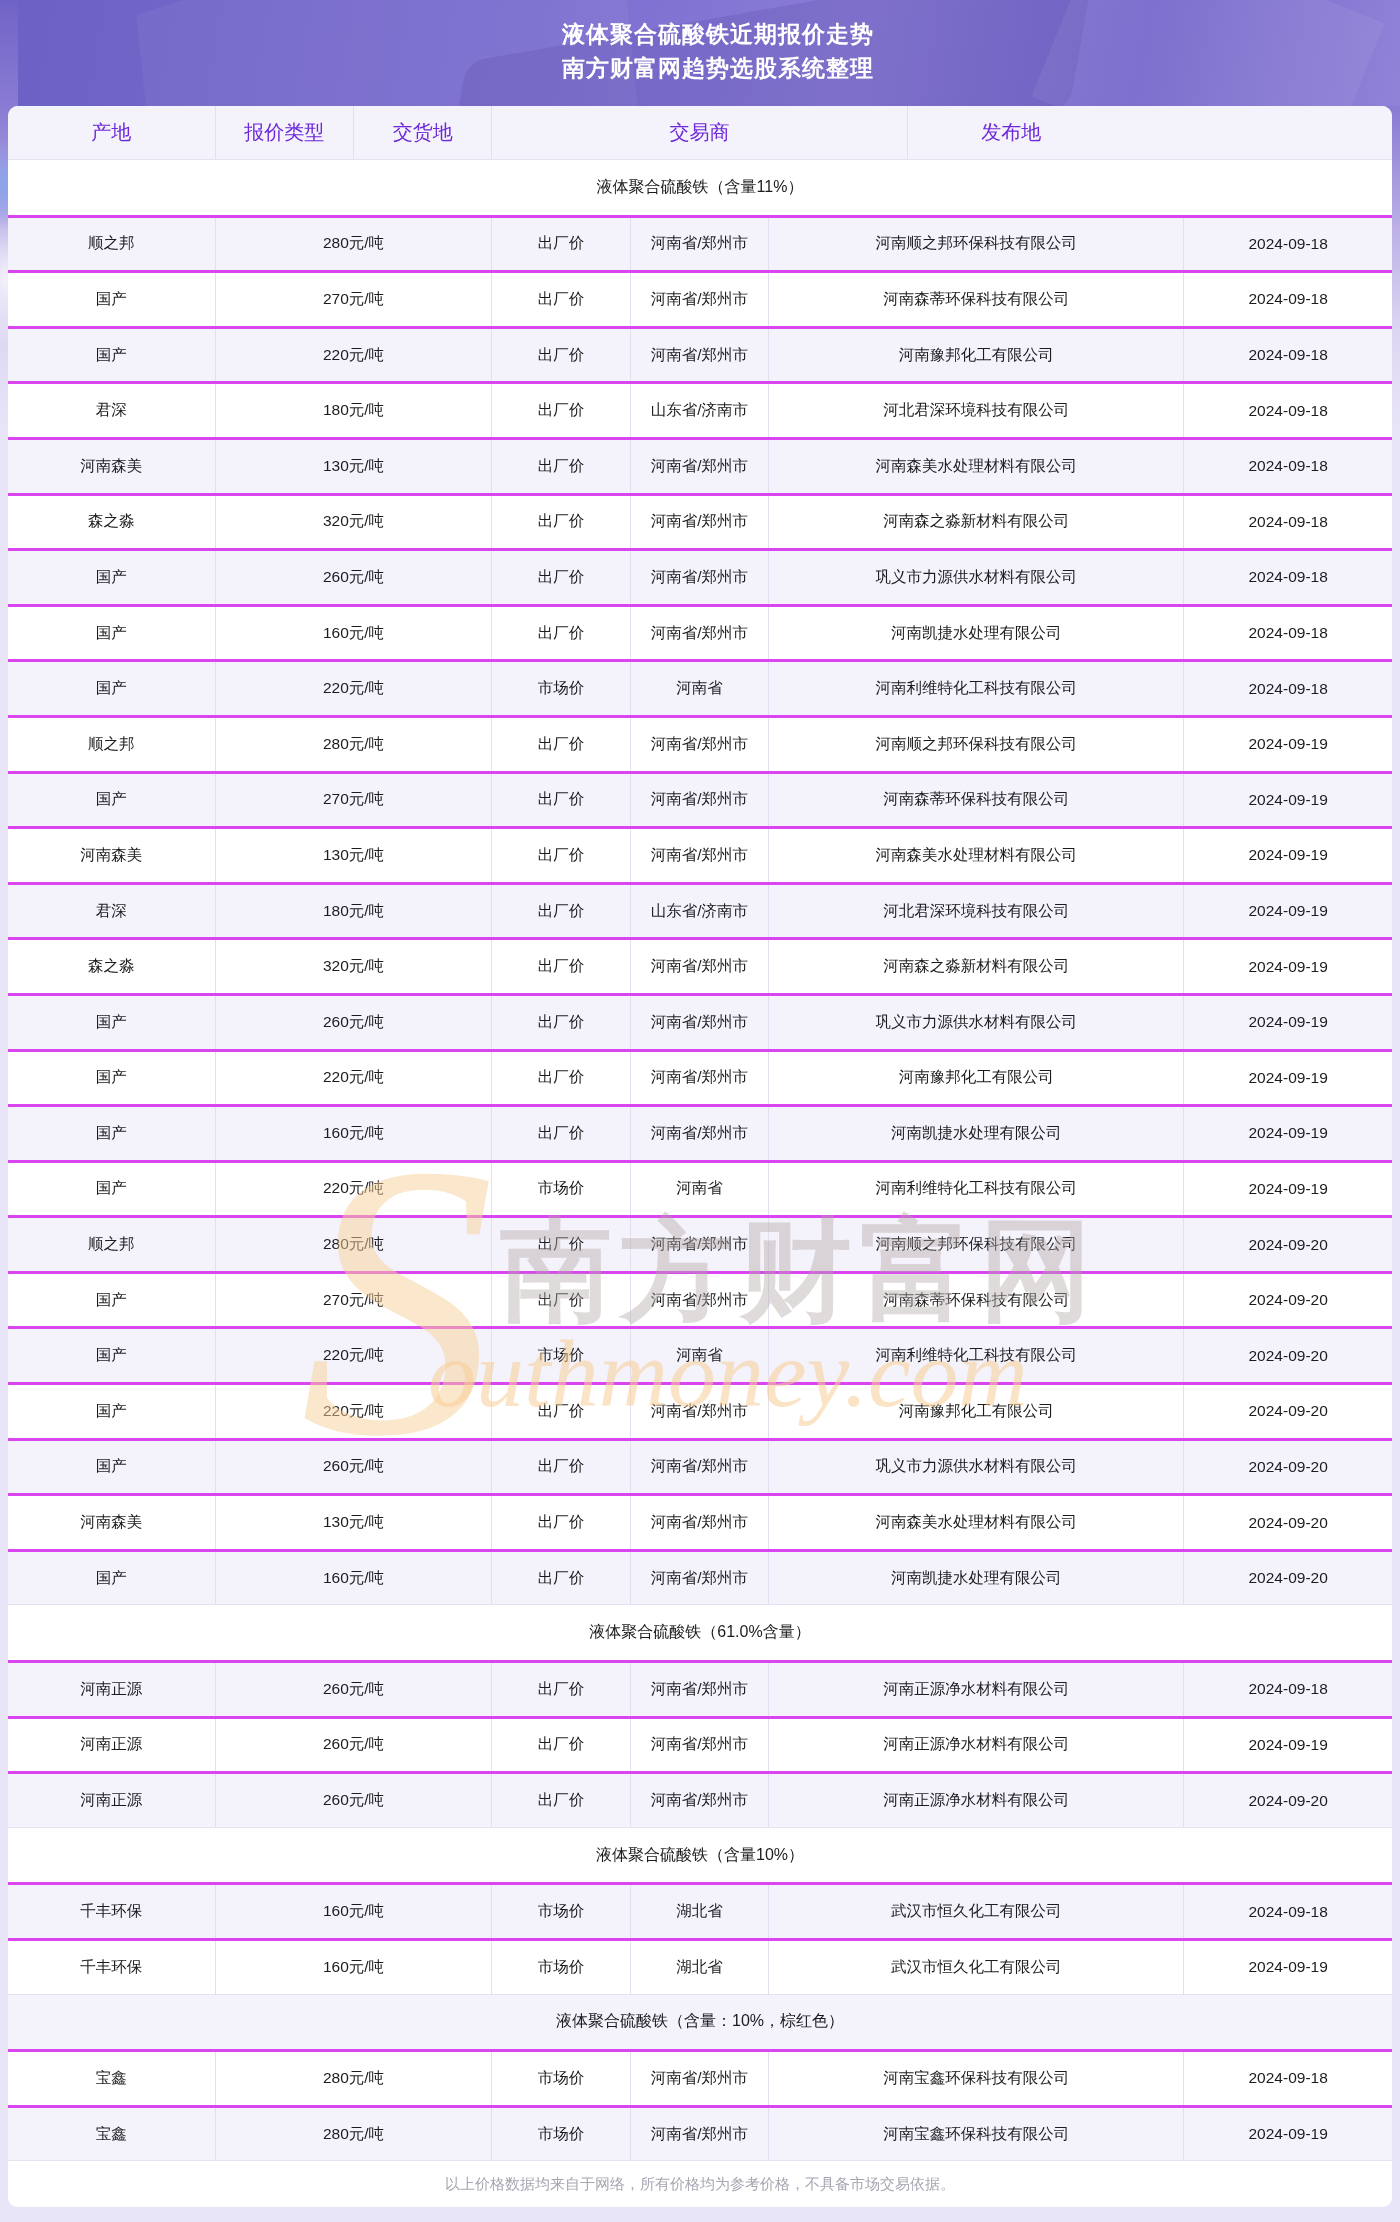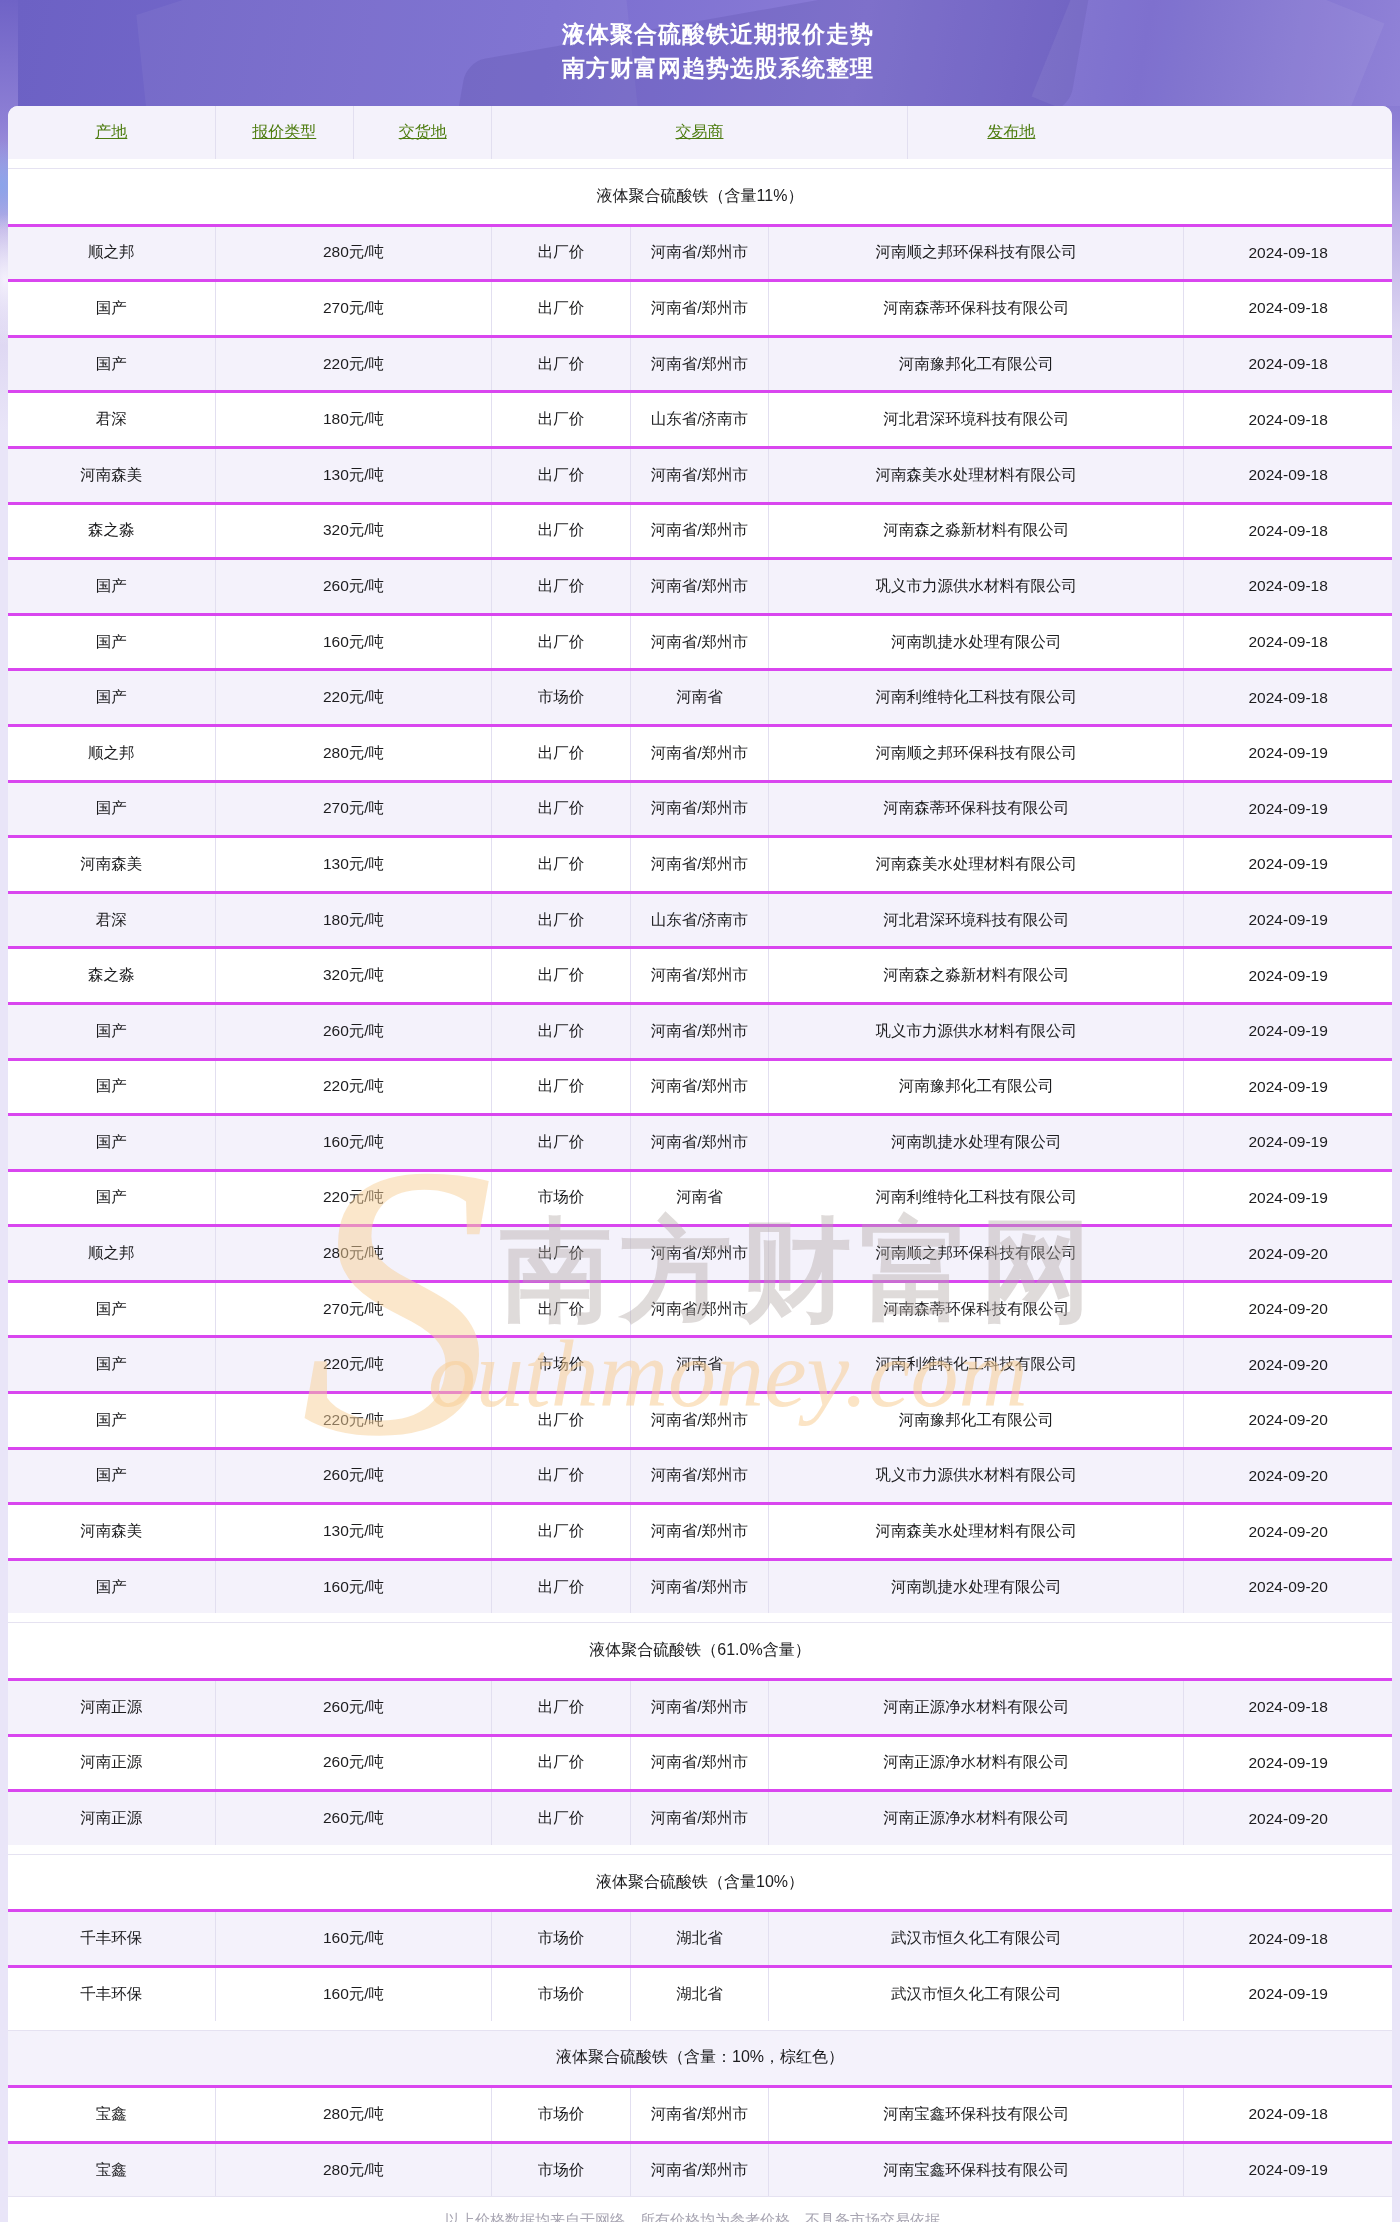--- a/index.html
+++ b/index.html
@@ -23,26 +23,26 @@
 
   
   .table-wrap{position:absolute;left:8px;top:106px;width:1384px;border-radius:10px;overflow:hidden;
     background:#fff;}
   .row{display:flex;width:100%;box-sizing:border-box;}
   .row.lav{background:#f4f2fb;}
   .row.white{background:#ffffff;}
   .header-row{height:53px;background:#ece9f7;}
   .data-row{height:55.6px;border-top:3px solid #d946ef;}
   .section-row{height:55.6px;border-top:1px solid #e5e2f1;align-items:center;justify-content:center;
-    font-size:16px;color:#1c1c1e;margin-top:9px;}
+    font-size:16px;color:#1c1c1e;}
   .cell{display:flex;align-items:center;justify-content:center;font-size:15.5px;color:#1c1c1e;
     box-sizing:border-box;border-right:1px solid #e2dff0;text-align:center;}
   .cell:last-child{border-right:none;}
   .c0{width:15%;} .c1{width:20%;} .c2{width:10%;} .c3{width:10%;} .c4{width:30%;} .c5{width:15%;}
-  .header-row .cell{font-size:16px;color:#4d7c0f;text-decoration:underline;}
+  .header-row .cell{font-size:20px;color:#6d28d9;}
   .footer-row{height:46px;background:#fff;display:flex;align-items:center;justify-content:center;
     border-top:1px solid #e5e2f1;font-size:15px;color:#a8a5b2;}
 
   
   .watermark{position:absolute;left:0;top:0;width:1400px;height:2222px;pointer-events:none;}
   .wm-s{position:absolute;left:300px;top:1105px;font-family:"Liberation Serif","DejaVu Serif",serif;
     font-style:italic;font-size:390px;line-height:1;color:rgba(247,208,152,.5);}
   .wm-cn{position:absolute;left:500px;top:1196px;font-size:112px;font-weight:bold;letter-spacing:8px;
     color:rgba(178,170,168,.42);}
   .wm-en{position:absolute;left:428px;top:1318px;font-family:Liberation Serif, serif;

